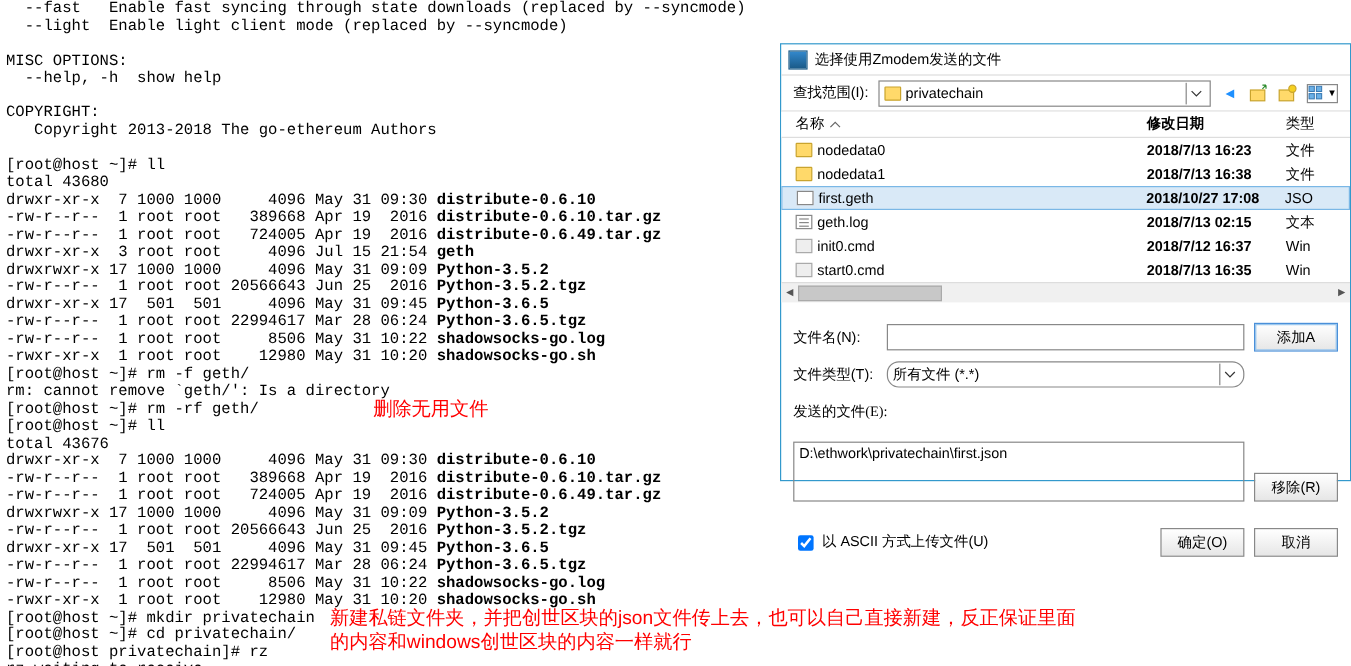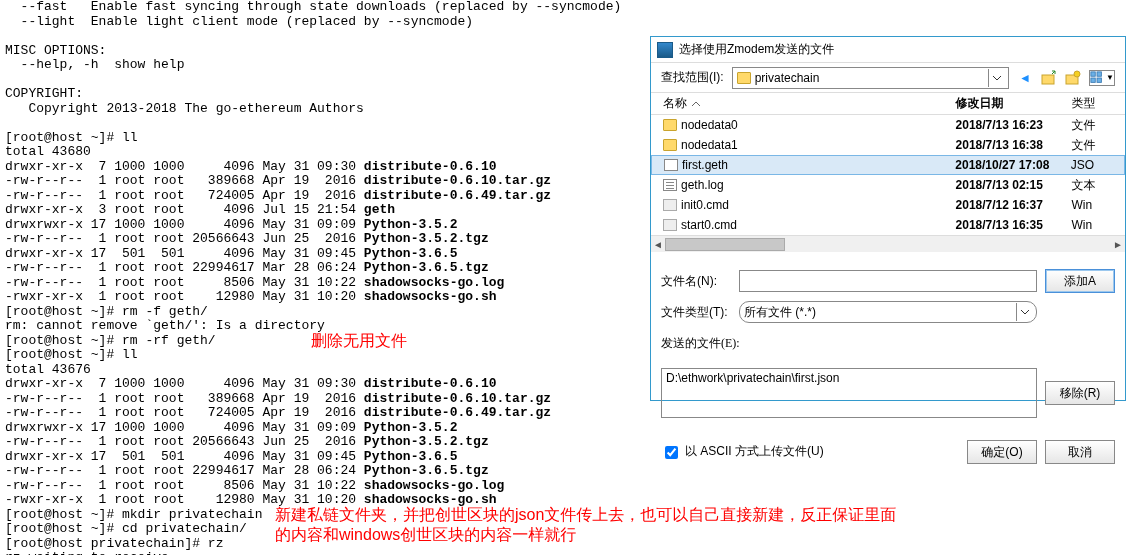--- a/index.html
+++ b/index.html
@@ -367,21 +367,21 @@
             <path d="M1 3 L5 7 L9 3" fill="none" stroke="#333"></path>
           </svg>
       </span>
     </div>
     <span style="width:70px;"></span>
   </div>
 
   <div class="formrow" style="padding-bottom:0;font-family:Liberation Serif, serif;">
     <label style="width:auto;">发送的文件(E):</label>
   </div>
-  <div style="display:flex; align-items:center; padding:16px 10px; gap:8px;">
+  <div style="display:flex; align-items:flex-end; padding:16px 10px; gap:8px;">
     <div class="sendbox" style="flex:1; margin:0;">
       <span>D:\ethwork\privatechain\first.json</span>
     </div>
     <button class="btn">移除(R)</button>
   </div>
 
   <div class="btmrow">
     <label class="chk">
       <input type="checkbox" checked="" style="">
       <span>以 ASCII 方式上传文件(U)</span>

